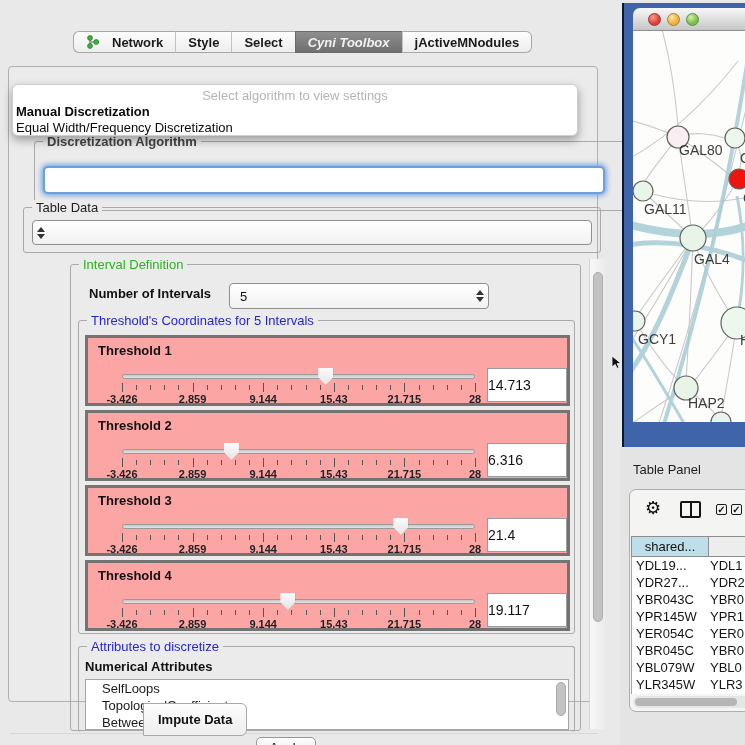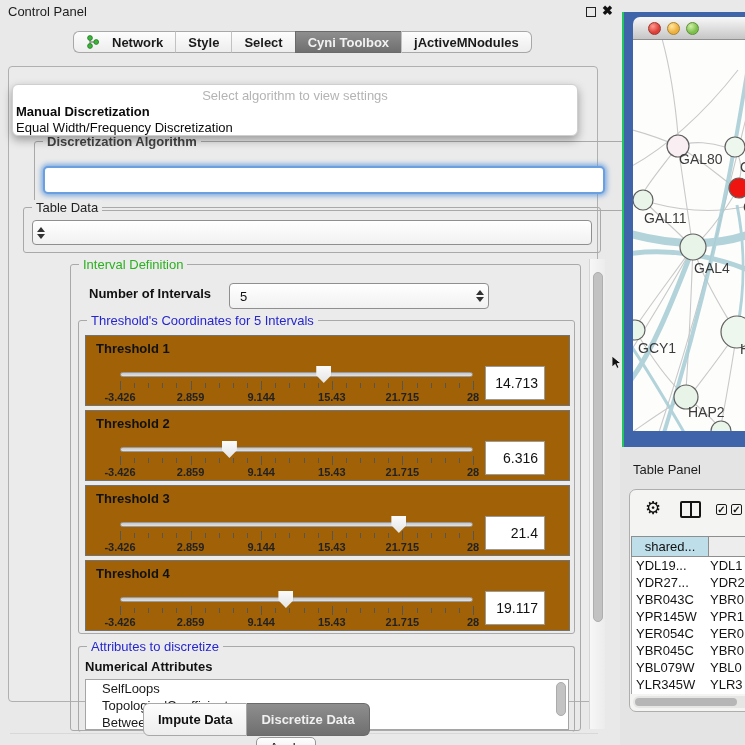--- a/index.html
+++ b/index.html
@@ -12,21 +12,21 @@
   .titlebar .title { position:absolute; left:8px; top:4px; font-size:13px; color:#1c1c1c; }
   .tb-min { position:absolute; left:586px; top:7px; width:10px; height:10px; border:1.5px solid #222; background:transparent; }
   .tb-close { position:absolute; left:602px; top:3px; font-size:13px; font-weight:bold; color:#111; }
 
   
   .tabbar { position:absolute; left:73px; top:31px; height:22px; display:flex; }
   .tab { display:flex; align-items:center; gap:4px; padding:0 12px; font-size:13px; font-weight:bold; color:#1a1a1a;
          background:linear-gradient(#fdfdfd,#ededed); border-top:1px solid #a8a8a8; border-bottom:1px solid #a8a8a8; border-left:1px solid #c2c2c2; }
   .tab:first-child { border-left:1px solid #a8a8a8; border-radius:6px 0 0 6px;gap:12px; }
   .tab:last-child { border-right:1px solid #a8a8a8; border-radius:0 6px 6px 0; }
-  .tab.selected { background:linear-gradient(#8e8e8e,#6f6f6f); color:#f2f2f2; border-color:#6a6a6a; }
+  .tab.selected { background:linear-gradient(#8e8e8e,#6f6f6f); color:#f2f2f2; border-color:#6a6a6a;font-style:italic; }
   .tab .net-ico { width:14px; height:14px; }
 
   
   .outer-box { position:absolute; left:8px; top:66px; width:590px; height:636px; background:#ebebeb; border:1px solid #b0b0b0; border-radius:4px; }
 
   .fieldset { position:absolute; border:1px solid #a9a9a9; border-radius:3px; }
   .legend { position:absolute; top:-8px; left:8px; background:#ebebeb; padding:0 4px; font-size:13px; white-space:nowrap; }
 
   
   .fs-algo { left:25px; top:74px; width:650px; height:70px;font-weight:bold; }
@@ -49,30 +49,30 @@
 
   
   .fs-interval { left:45px; top:197px; width:511px; height:467px;margin-left:16px; }
   .legend.green { color:#2cb021; }
   .legend.blue { color:#2626cf; }
   .noi-label { position:absolute; left:80px; top:219px; font-size:13px; font-weight:bold; color:#111; }
   .noi-combo { left:158px; top:18px; width:260px; height:26px; }
 
   .fs-thresh { left:7px; top:55px; width:497px; height:314px; }
 
-  .th-panel { position:absolute; left:58px; width:485px; height:71px; background:#a16207; border:1px solid #737373; }
+  .th-panel { position:absolute; left:58px; width:485px; height:71px; background:#fca5a5; border:3px solid #737373; }
   .th-label { position:absolute; left:10px; top:5px; font-size:13px; font-weight:bold; color:#111; }
   .track { position:absolute; left:34px; top:36px; width:353px; height:5px; border:1px solid #9a9a9a; border-radius:3px; background:linear-gradient(#c7c7c7,#e3e3e3); }
   .thumb { position:absolute; top:30px; width:15px; height:17px; background:linear-gradient(#fbfbfb,#e4e4e4); clip-path:polygon(0 0,100% 0,100% 55%,50% 100%,0 55%); filter:drop-shadow(0 0 1px #777); }
   .ticks { position:absolute; left:0; top:0; width:100%; height:100%; }
   .tick { position:absolute; top:46px; width:1px; background:#555; }
   .tick.minor { height:5px; top:47px; }
   .tick.major { height:9px; top:45px; }
   .tick-lab { position:absolute; top:55px; transform:translateX(-50%); font-size:11px; font-weight:bold; color:#222; white-space:nowrap; }
-  .val-box { position:absolute; left:462px; top:30px; width:60px; height:34px; background:#fff; border:1px solid #9a9a9a; font-size:14px; color:#111; text-align:right; line-height:32px; padding-right:6px; }
+  .val-box { position:absolute; left:462px; top:30px; width:80px; height:34px; background:#fff; border:1px solid #9a9a9a; font-size:14px; color:#111; text-align:left; line-height:32px; padding-right:6px; }
   .th-panel .val-box { left:399px; }
 
   
   .fs-attrs { left:7px; top:381px; width:497px; height:86px; border-bottom:none; }
   .attr-head { position:absolute; left:6px; top:12px; font-size:13px; font-weight:bold; color:#111; }
   .listbox { position:absolute; left:6px; top:32px; width:484px; height:51px; background:#fff; border:1px solid #a5a5a5; overflow:hidden; }
   .listbox .item { font-size:13px; color:#1a1a1a; padding-left:16px; line-height:17px; white-space:nowrap; }
   .list-scroll { position:absolute; right:2px; top:2px; width:10px; height:34px; background:#c3c3c3; border:1px solid #ababab; border-radius:5px; }
 
   
@@ -85,21 +85,21 @@
 
   
   .bottom-tabs { position:absolute; left:143px; top:703px; height:33px; display:flex; }
   .btab { display:flex; align-items:center; padding:0 14px; font-size:13px; font-weight:bold; color:#111;
           background:linear-gradient(#fdfdfd,#ededed); border:1px solid #a8a8a8; border-left:none; }
   .btab:first-child { border-left:1px solid #a8a8a8; border-radius:6px 0 0 6px; }
   .btab:last-child { border-radius:0 6px 6px 0; }
   .btab.selected { background:linear-gradient(#8e8e8e,#6f6f6f); color:#f0f0f0; border-color:#6a6a6a; }
 
   
-  .net-frame { position:absolute; left:622px; top:12px; width:123px; height:447px; background:#3f64aa; border-left:2px solid #22c55e; }
+  .net-frame { position:absolute; left:622px; top:3px; width:123px; height:447px; background:#3f64aa; border-left:2px solid #0f172a; }
   .mac-titlebar { position:absolute; left:9px; top:5px; width:114px; height:23px; background:linear-gradient(#f8f8f8,#c6c6c6); border-radius:7px 0 0 0; border-bottom:1px solid #8f8f8f; }
   .light { position:absolute; top:5px; width:13px; height:13px; border-radius:50%; }
   .light.red { left:15px; background:radial-gradient(circle at 35% 30%, #ff9a90, #dd4038 60%); border:1px solid #9c3530; }
   .light.yellow { left:34px; background:radial-gradient(circle at 35% 30%, #ffe6a0, #eeb03c 60%); border:1px solid #a8822e; }
   .light.green { left:53px; background:radial-gradient(circle at 35% 30%, #d2f0a8, #7cc04b 60%); border:1px solid #5d8f3a; }
   .net-canvas { position:absolute; left:9px; top:28px; width:114px; height:391px; background:#fdfdfc; overflow:hidden; }
 
   
   .tp-area { position:absolute; left:620px; top:447px; width:125px; height:298px; background:#e4e4e4; }
   .tp-title { position:absolute; left:13px; top:15px; font-size:13px; color:#1c1c1c; }
@@ -122,25 +122,20 @@
   .hscroll-track { position:absolute; left:3px; top:206px; width:118px; height:12px; background:#e6e6e4; border-radius:6px; }
   .hscroll-thumb { position:absolute; left:2px; top:2px; width:102px; height:8px; background:#b6b6b6; border-radius:4px; }
 
   .cursor { position:absolute; left:612px; top:356px; z-index:90; }
 </style>
 </head>
 <body>
 
 <div id="app">
 
-  <div class="titlebar">
-    <span class="title">Control Panel</span>
-    <span class="tb-min"></span>
-    <span class="tb-close">✖</span>
-  </div>
 
   <div class="tabbar" id="tabbar">
     <div class="tab">
       <svg class="net-ico" viewBox="0 0 14 14" style="display: block;">
         <line x1="4" y1="3" x2="4" y2="11" stroke="#8a8a8a" stroke-width="1.4"></line>
         <line x1="4" y1="7" x2="10" y2="7" stroke="#8a8a8a" stroke-width="1.4"></line>
         <circle cx="4" cy="3" r="2.4" fill="#3db53d" stroke="#1f7a1f" stroke-width="0.8"></circle>
         <circle cx="4" cy="11" r="2.4" fill="#3db53d" stroke="#1f7a1f" stroke-width="0.8"></circle>
         <circle cx="10.2" cy="7" r="2.4" fill="#3db53d" stroke="#1f7a1f" stroke-width="0.8"></circle>
       </svg>
@@ -383,23 +378,20 @@
 
     <div class="footer-line"></div>
     <div class="apply-btn">Apply</div>
   </div>
 
   <div class="bottom-tabs" id="bottom-tabs">
     <div class="btab">
         <span>Impute Data</span>
       </div>
 
-    <div class="btab selected">
-        <span>Discretize Data</span>
-      </div>
 
   </div>
 
   <div class="net-frame">
     <div class="mac-titlebar">
       <span class="light red"></span>
       <span class="light yellow"></span>
       <span class="light green"></span>
     </div>
     <div class="net-canvas">

